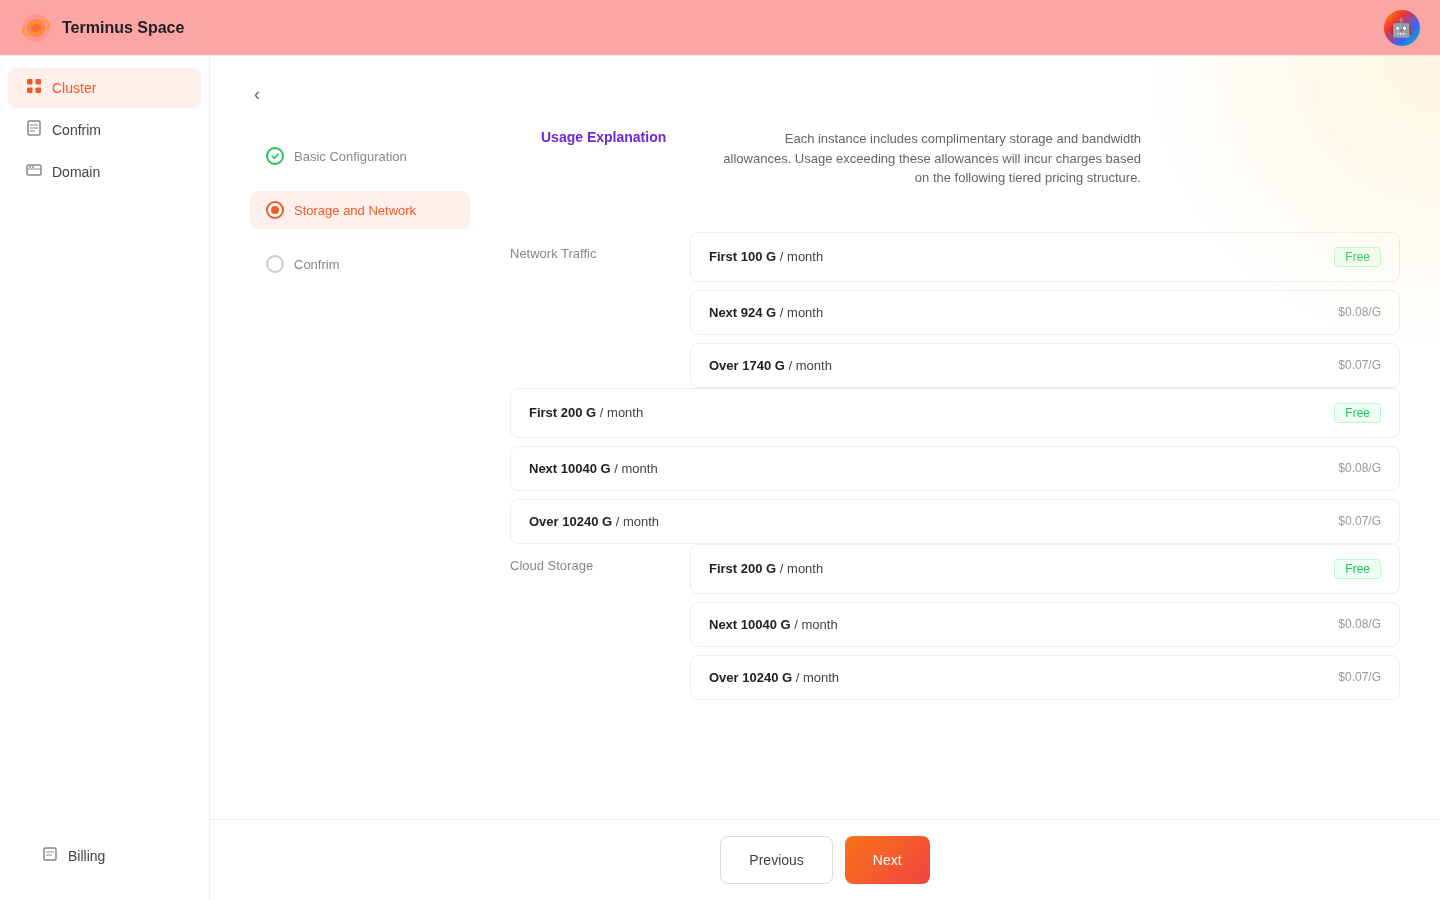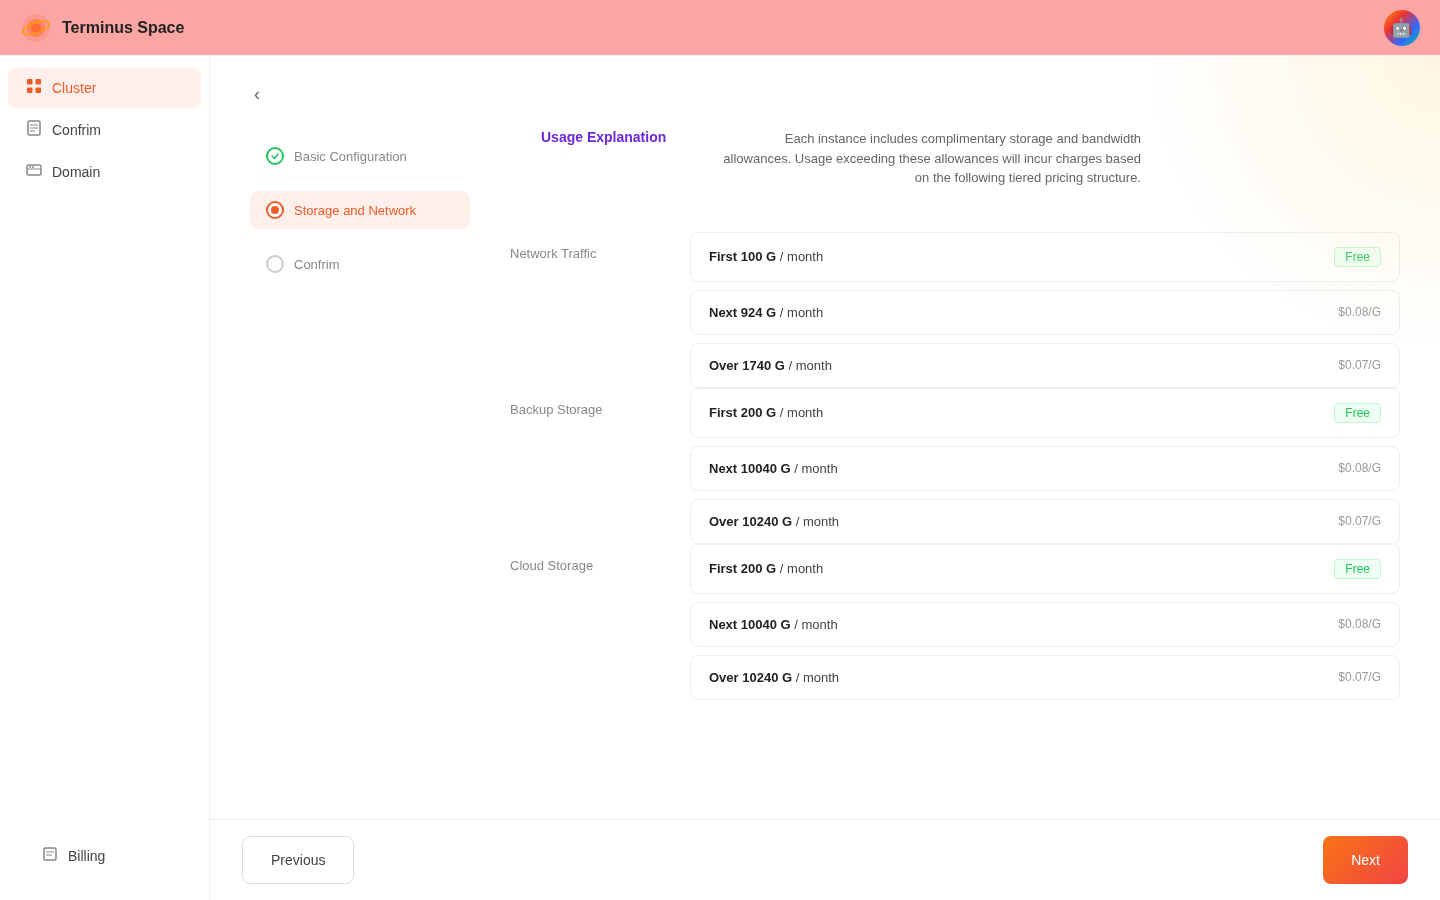--- a/index.html
+++ b/index.html
@@ -214,21 +214,21 @@
       padding: 2px 10px;
       font-size: 12px;
       font-weight: 500;
     }
 
     
     .bottom-bar {
       border-top: 1px solid #eee;
       padding: 16px 32px;
       display: flex;
-      justify-content: space-between;
+      justify-content: center;
       gap: 12px;
       background: #fff;
       flex-shrink: 0;
     }
     .btn-previous {
       padding: 10px 28px;
       border: 1px solid #ddd;
       border-radius: 8px;
       background: #fff;
       color: #444;
@@ -381,21 +381,20 @@
                 <span class="tier-price">$0.08/G</span>
               </div>
               <div class="tier-row">
                 <span class="tier-label"><strong>Over 1740 G</strong> <span>/ month</span></span>
                 <span class="tier-price">$0.07/G</span>
               </div>
             </div>
           </div>
 
           <div class="pricing-section">
-            <div class="section-label">Backup Storage</div>
             <div class="pricing-tiers">
               <div class="tier-row">
                 <span class="tier-label"><strong>First 200 G</strong> <span>/ month</span></span>
                 <span class="badge-free">Free</span>
               </div>
               <div class="tier-row">
                 <span class="tier-label"><strong>Next 10040 G</strong> <span>/ month</span></span>
                 <span class="tier-price">$0.08/G</span>
               </div>
               <div class="tier-row">

